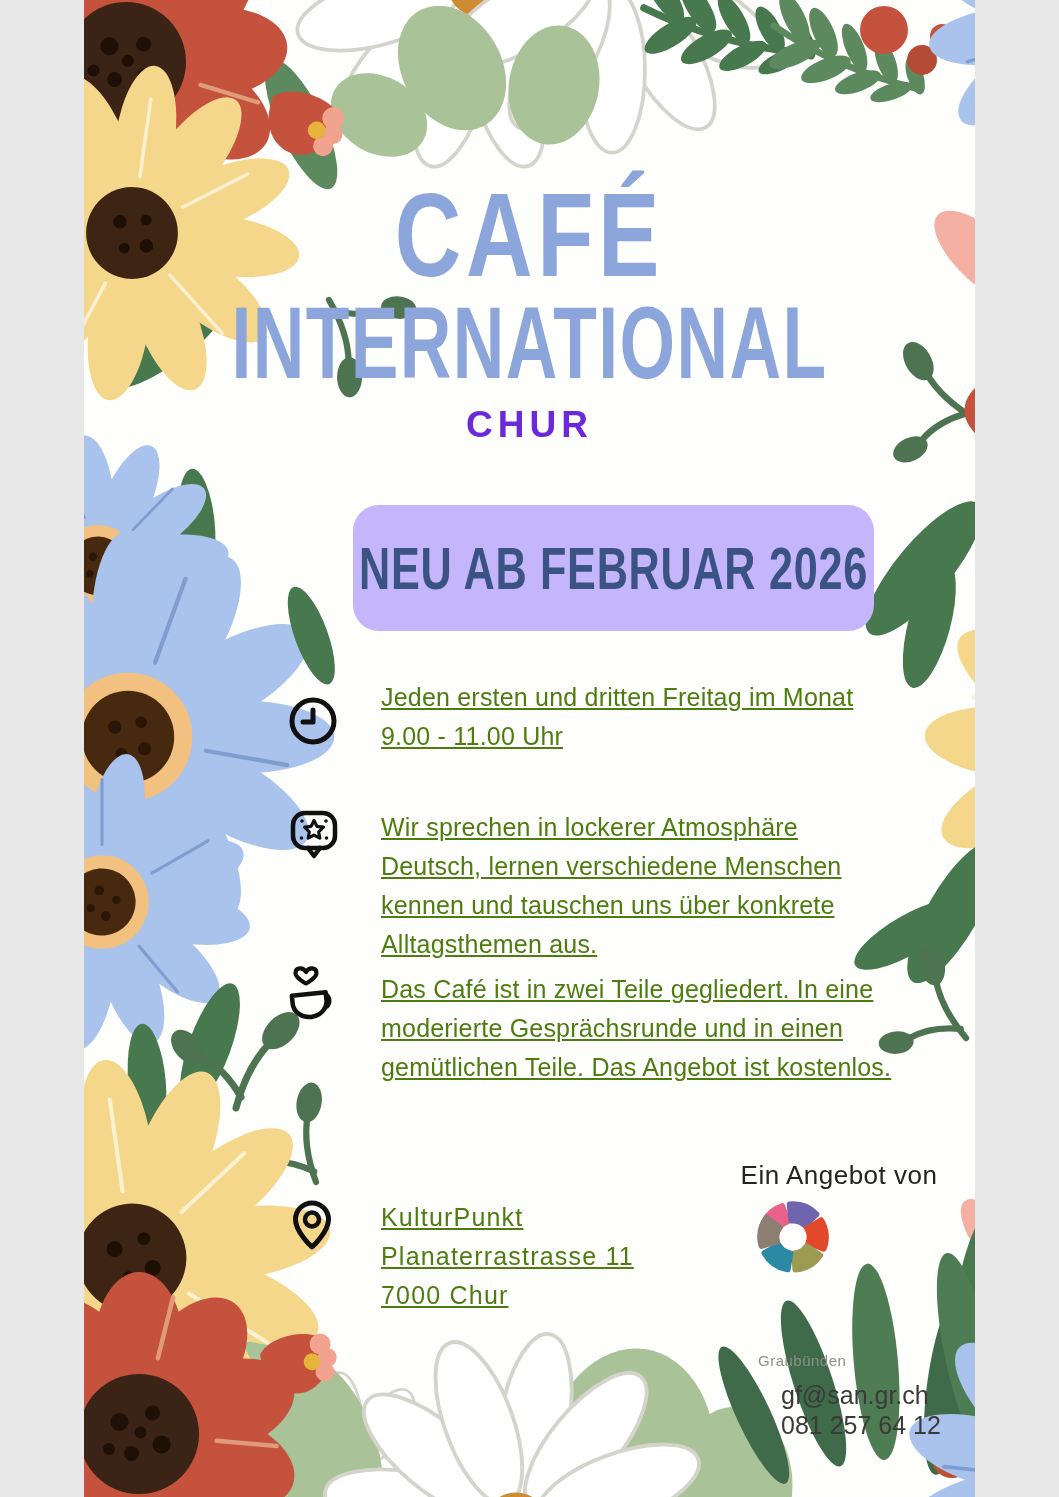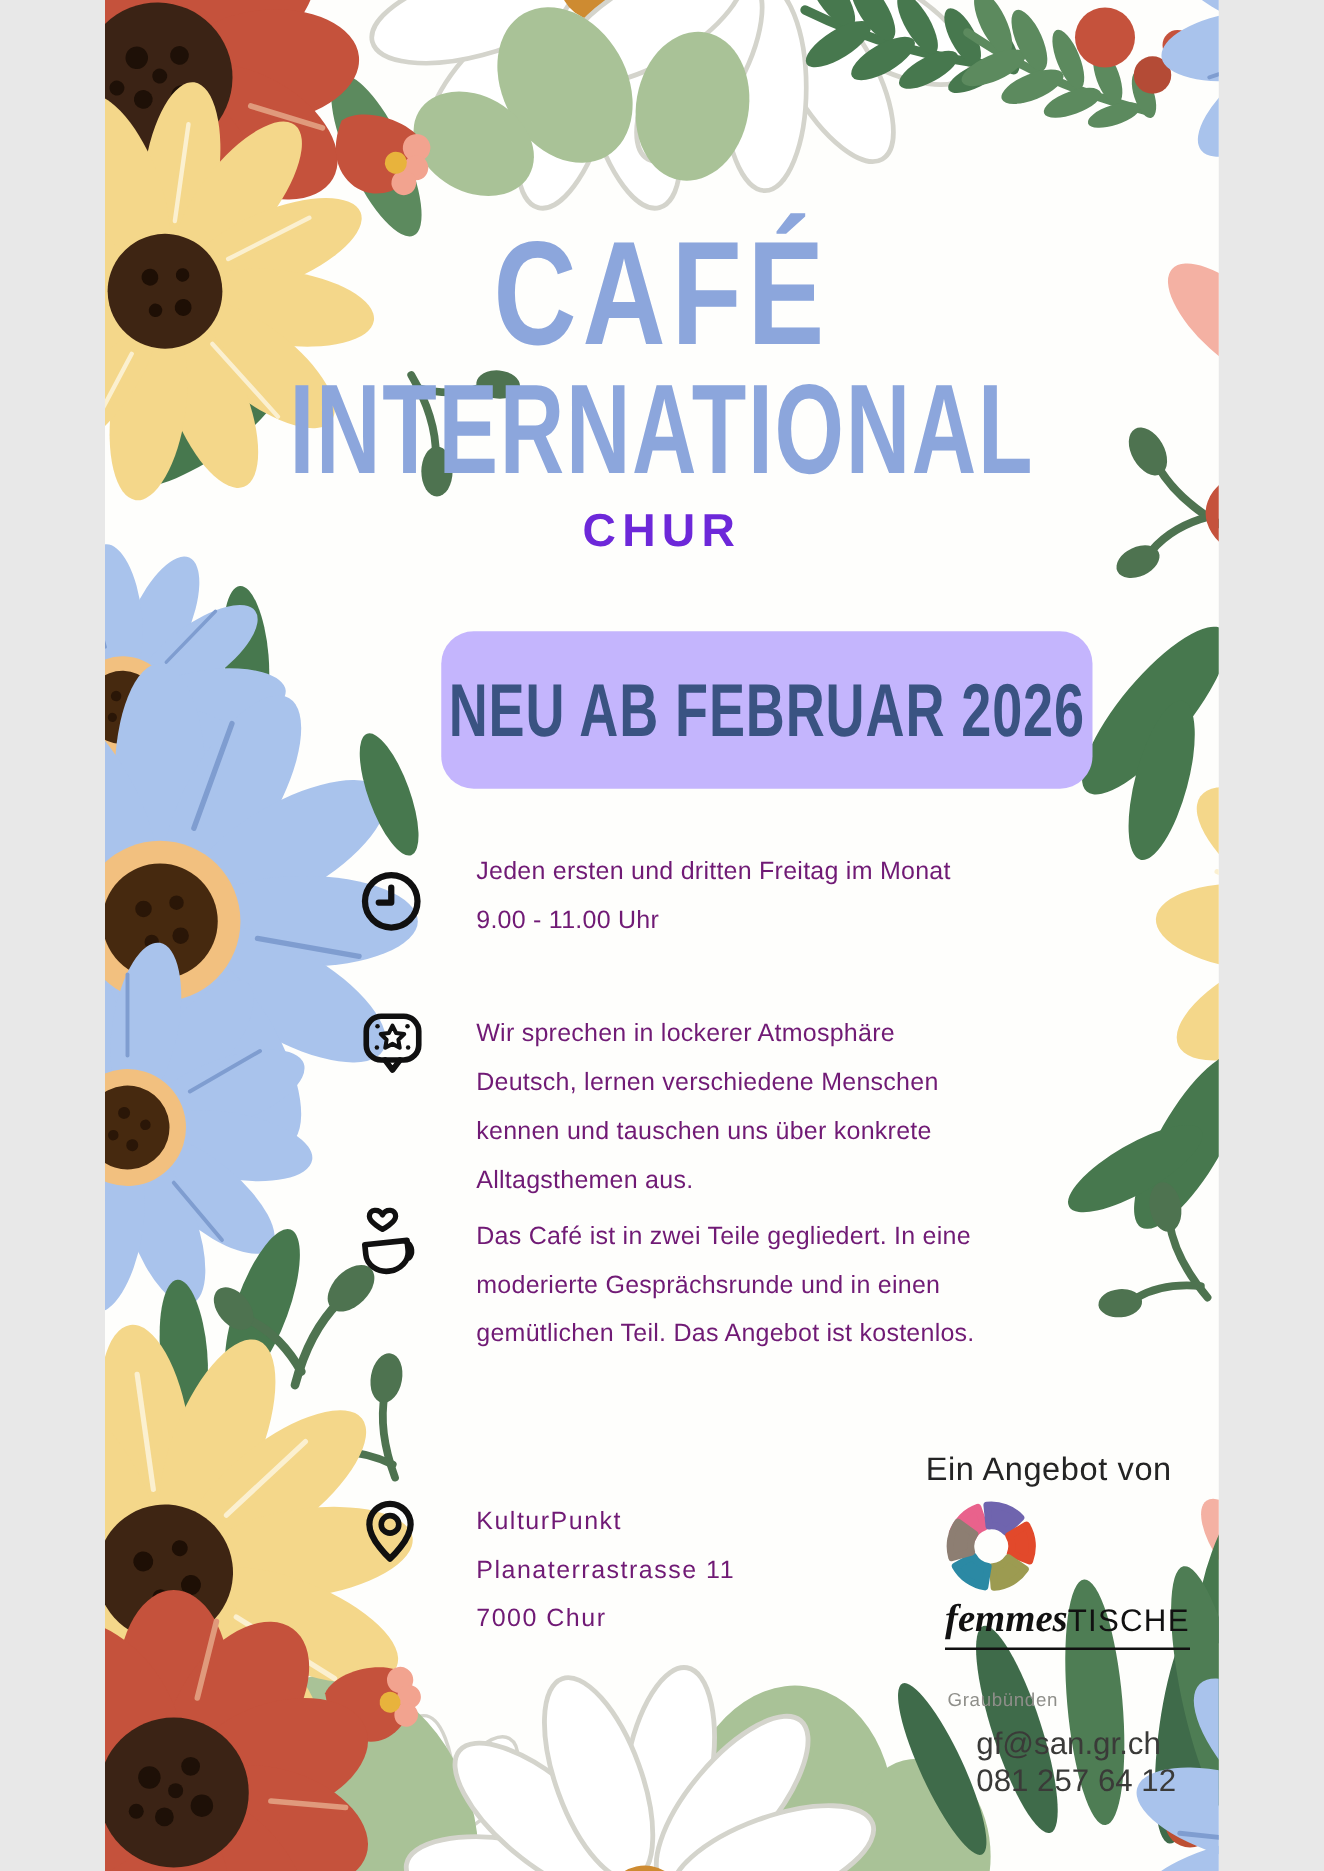--- a/index.html
+++ b/index.html
@@ -16,22 +16,22 @@
   .title2{top:292px; font-size:102px; letter-spacing:2px; transform:scaleX(.70);}
   .subtitle{position:absolute; width:100%; top:404px; text-align:center; z-index:2;
             font-size:37px; font-weight:bold; letter-spacing:5px; color:#6d28d9;}
 
   .badge{position:absolute; left:269px; top:505px; width:521px; height:126px;
          background:#c4b5fd; border-radius:26px; z-index:2;
          display:flex; align-items:center; justify-content:center;}
   .badge-label{font-size:60px; font-weight:bold; color:#3A5382; letter-spacing:1px;
                transform:scaleX(.72); white-space:nowrap;}
 
-  .body-text{position:absolute; left:297px; z-index:2; color:#701a75;
-             font-size:20px; line-height:39px; letter-spacing:.2px; white-space:nowrap;}
+  .body-text{position:absolute; left:297px; z-index:2; color:#4d7c0f;
+             font-size:25px; line-height:39px; letter-spacing:.2px; white-space:nowrap;text-decoration:underline;}
   .row1{top:678px;} .row2{top:808px;} .row3{top:970px;}
   .loc {top:1198px; letter-spacing:1.2px;}
 
   .icon{position:absolute; left:202px; z-index:3;}
   .icon-clock{top:694px;} .icon-chat{top:806px;} .icon-cup{top:962px;} .icon-pin{top:1198px;}
 
   .sponsor-heading{position:absolute; left:640px; top:1160px; width:230px; z-index:2;
                    text-align:center; font-size:26px; color:#242424; letter-spacing:.5px;}
   .sponsor-logo{position:absolute; left:668px; top:1196px; z-index:2;}
   .brand{position:absolute; left:672px; top:1277px; z-index:2; color:#111;}
@@ -332,21 +332,21 @@
       <path d="M20 10 C17 4.5 9.5 5.5 9.5 11 C9.5 16 20 21.5 20 21.5 C20 21.5 30.5 16 30.5 11 C30.5 5.5 23 4.5 20 10 Z"></path>
       <g transform="rotate(-6 24 44)">
         <path d="M7 32 L41 32 L41 40 A17 15 0 0 1 7 40 Z" stroke-width="4.5"></path>
         <path d="M41 34 A8 8 0 0 1 41 46" stroke-width="4.5"></path>
       </g>
     </g>
   </svg>
   <div class="body-text row3">
     <div>Das Café ist in zwei Teile gegliedert. In eine</div>
     <div>moderierte Gesprächsrunde und in einen</div>
-    <div>gemütlichen Teil. Das Angebot ist kostenlos.</div>
+    <div>gemütlichen Teile. Das Angebot ist kostenlos.</div>
   </div>
 
   <svg class="icon icon-pin" width="52" height="62" viewBox="0 0 52 62">
     <g fill="none" stroke="#101010" stroke-linecap="round" stroke-linejoin="round">
       <path d="M26 5 C17 5 9.5 12.4 9.5 21.5 C9.5 34 26 49 26 49 C26 49 42.5 34 42.5 21.5 C42.5 12.4 35 5 26 5 Z" stroke-width="5"></path>
       <circle cx="26" cy="21.5" r="7" stroke-width="4.5"></circle>
     </g>
   </svg>
   <div class="body-text loc">
     <div>KulturPunkt</div>
@@ -361,23 +361,20 @@
       <path d="M-17.5,-36 A40 40 0 0 1 17.5,-36 L8.8,-18 A20 20 0 0 0 -8.8,-18 Z" transform="rotate(-45)" fill="#E9628C" stroke="#E9628C"></path>
       <path d="M-17.5,-36 A40 40 0 0 1 17.5,-36 L8.8,-18 A20 20 0 0 0 -8.8,-18 Z" transform="rotate(20)" fill="#6F64AE" stroke="#6F64AE"></path>
       <path d="M-17.5,-36 A40 40 0 0 1 17.5,-36 L8.8,-18 A20 20 0 0 0 -8.8,-18 Z" transform="rotate(85)" fill="#E2492B" stroke="#E2492B"></path>
       <path d="M-17.5,-36 A40 40 0 0 1 17.5,-36 L8.8,-18 A20 20 0 0 0 -8.8,-18 Z" transform="rotate(150)" fill="#9C9B51" stroke="#9C9B51"></path>
       <path d="M-17.5,-36 A40 40 0 0 1 17.5,-36 L8.8,-18 A20 20 0 0 0 -8.8,-18 Z" transform="rotate(215)" fill="#2B89A4" stroke="#2B89A4"></path>
       <path d="M-17.5,-36 A40 40 0 0 1 17.5,-36 L8.8,-18 A20 20 0 0 0 -8.8,-18 Z" transform="rotate(280)" fill="#8D7E72" stroke="#8D7E72"></path>
     </g>
   </svg>
 
   <div class="brand">
-    <div class="brand-line first">
-      <span class="brand-em">femmes</span><span class="brand-caps">TISCHE</span>
-    </div>
   </div>
 
   <div class="region">Graubünden</div>
 
   <div class="contact">
     <div>gf@san.gr.ch</div>
     <div>081 257 64 12</div>
   </div>
 
 </div>

